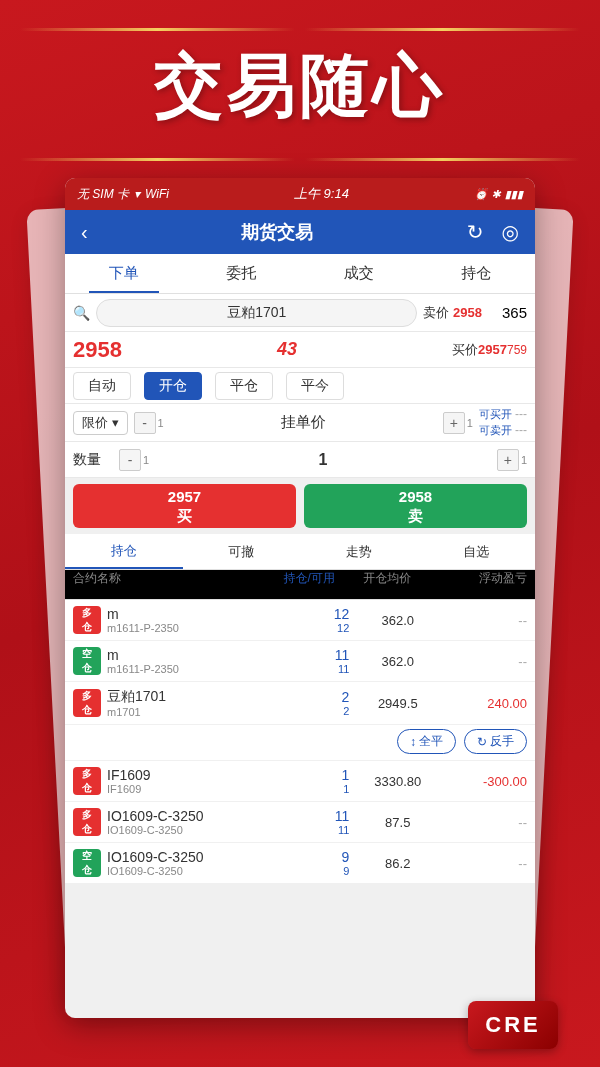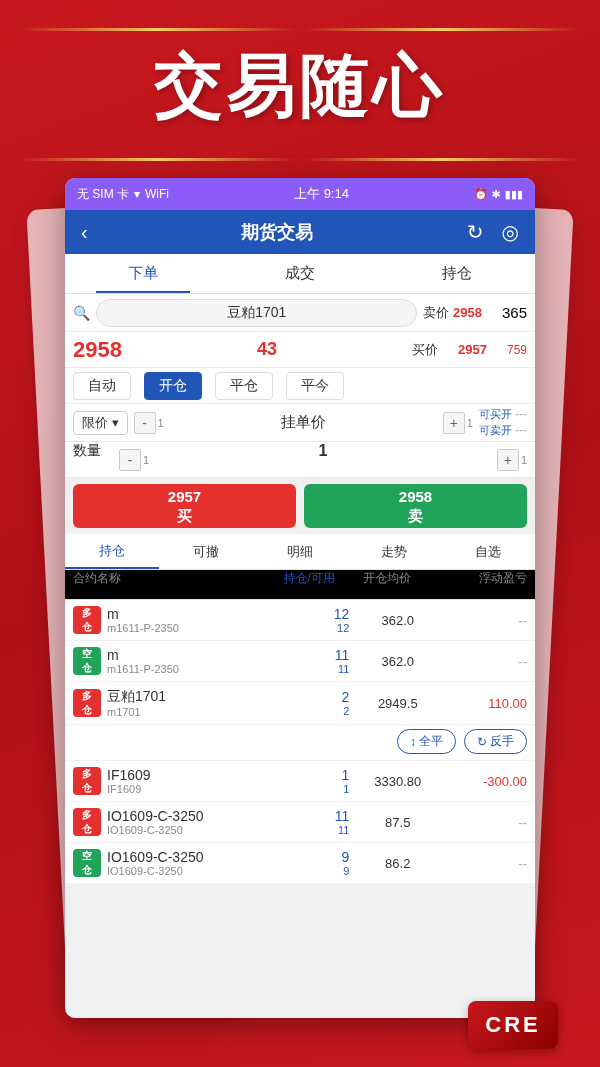--- a/index.html
+++ b/index.html
@@ -101,27 +101,28 @@
       height: 840px;
       background: #f0f0f0;
       border-radius: 10px;
       overflow: hidden;
       box-shadow: 0 8px 30px rgba(0,0,0,0.35);
     }
 
     
     .status-bar {
       height: 32px;
-      background: #8b5cf6;
+      background: #b91c1c;
       display: flex;
       align-items: center;
       justify-content: space-between;
       padding: 0 12px;
       font-size: 12px;
       color: #fff;
+      font-style: italic;
     }
     .status-left { display: flex; align-items: center; gap: 5px; }
     .status-center { font-size: 13px; }
     .status-right { display: flex; align-items: center; gap: 4px; font-size: 11px; }
 
     
     .nav-bar {
       height: 44px;
       background: #2155b8;
       display: flex;
@@ -205,22 +206,22 @@
     .price-row {
       height: 36px;
       background: #fff;
       display: flex;
       align-items: center;
       padding: 0 8px;
       border-bottom: 1px solid #e8e8e8;
       justify-content: space-between;
     }
     .big-price { color: #e53030; font-size: 22px; font-weight: 700; }
-    .change-num { color: #e53030; font-size: 18px; font-weight: 600; }
-    .buy-price-section { display: flex; align-items: center; gap: 20px; font-size: 13px; }
+    .change-num { color: #e53030; font-size: 18px; font-weight: 600; font-style: italic; }
+    .buy-price-section { display: flex; align-items: center; gap: 0; font-size: 13px; }
 
     
     .action-row {
       height: 36px;
       background: #fff;
       display: flex;
       align-items: center;
       padding: 4px 8px;
       gap: 13px;
       border-bottom: 1px solid #e8e8e8;
@@ -287,20 +288,21 @@
       color: #2155b8;
       line-height: 1.3;
     }
     .can-val { color: #aaa; font-size: 12px; }
 
     
     .qty-row {
       height: 36px;
       background: #fff;
       display: flex;
+      align-items: center;
       padding: 0 8px;
       border-bottom: 1px solid #e8e8e8;
       gap: 6px;
     }
     .qty-label { font-size: 14px; color: #333; width: 40px; }
 
     
     .buysell-row {
       height: 56px;
       background: #f0f0f0;
@@ -477,20 +479,23 @@
         <div class="nav-btn">↻</div>
         <div class="nav-btn">◎</div>
       </div>
     </div>
 
     <div class="tab-bar">
       <div class="tab-item active">
         <span>下单</span>
       </div>
       <div class="tab-item">
+        <span>委托</span>
+      </div>
+      <div class="tab-item">
         <span>成交</span>
       </div>
       <div class="tab-item">
         <span>持仓</span>
       </div>
     </div>
 
     <div class="search-row">
       <span style="font-size:14px;color:#aaa;">🔍</span>
       <input class="search-input" type="text" value="豆粕1701" readonly="" style="">
@@ -577,23 +582,20 @@
     </div>
 
     <div class="bottom-tab-bar">
       <div class="bottom-tab active">
         <span>持仓</span>
       </div>
       <div class="bottom-tab">
         <span>可撤</span>
       </div>
       <div class="bottom-tab">
-        <span>明细</span>
-      </div>
-      <div class="bottom-tab">
         <span>走势</span>
       </div>
       <div class="bottom-tab">
         <span>自选</span>
       </div>
     </div>
 
     <div class="table-header">
       <div class="th th-name">合约名称</div>
       <div class="th th-hold">持仓/可用</div>
@@ -642,21 +644,21 @@
       </div>
       <div class="row-name-col">
         <div class="row-name">豆粕1701</div>
         <div class="row-sub">m1701</div>
       </div>
       <div class="row-hold-col">
         <div class="row-hold">2</div>
         <div class="row-hold-sub">2</div>
       </div>
       <div class="row-avg-col">2949.5</div>
-      <div class="row-pnl-col pnl-red">110.00</div>
+      <div class="row-pnl-col pnl-red">240.00</div>
     </div>
     <div class="table-action-row">
       <div class="action-tag outline-blue">
         <span>↕</span>
         <span>全平</span>
       </div>
       <div class="action-tag outline-blue">
         <span>↻</span>
         <span>反手</span>
       </div>

